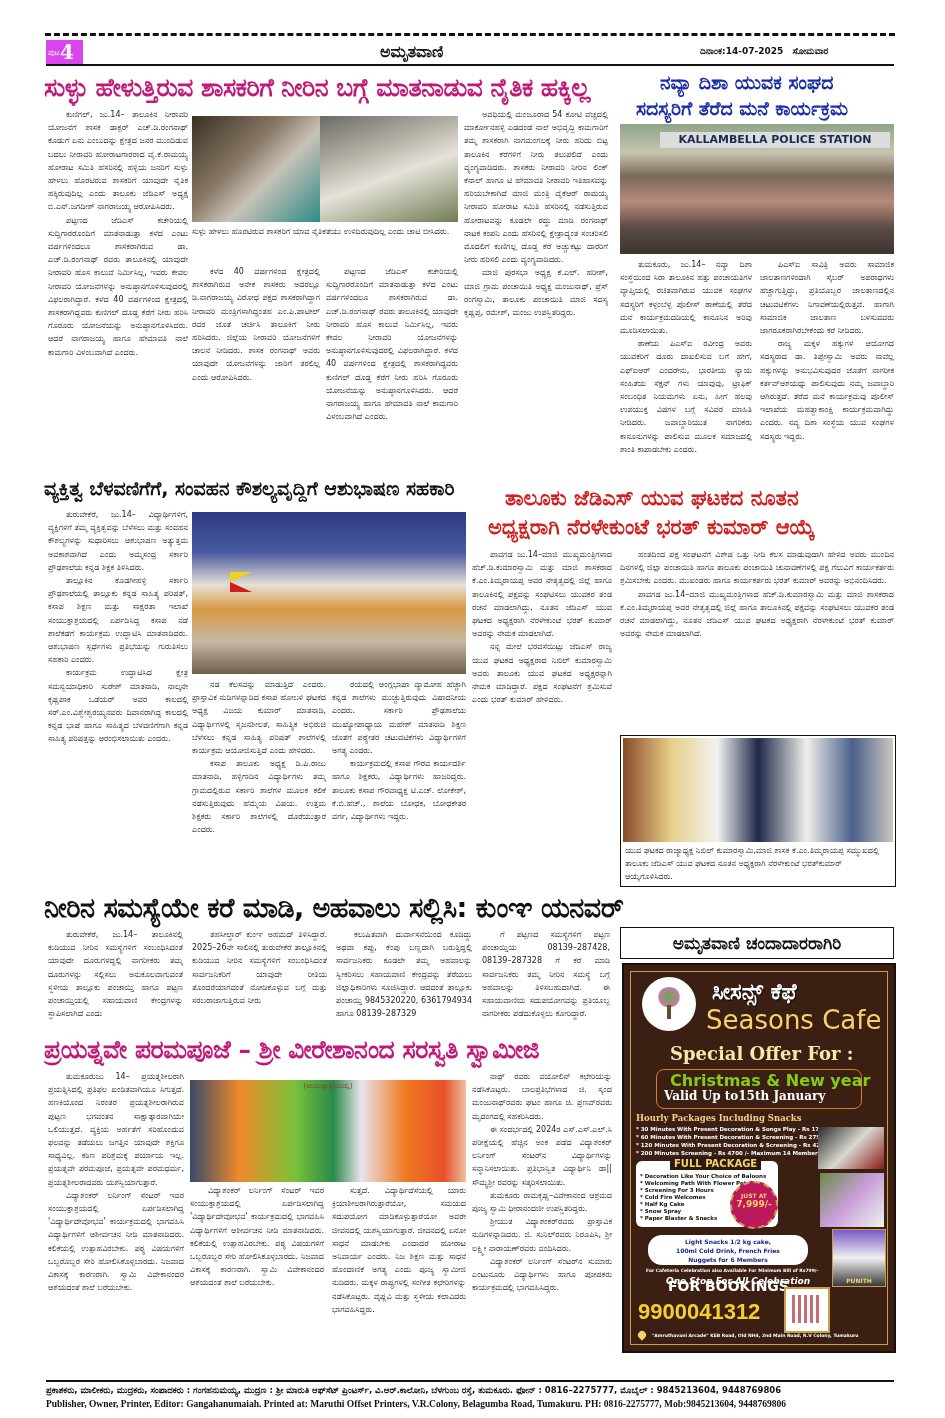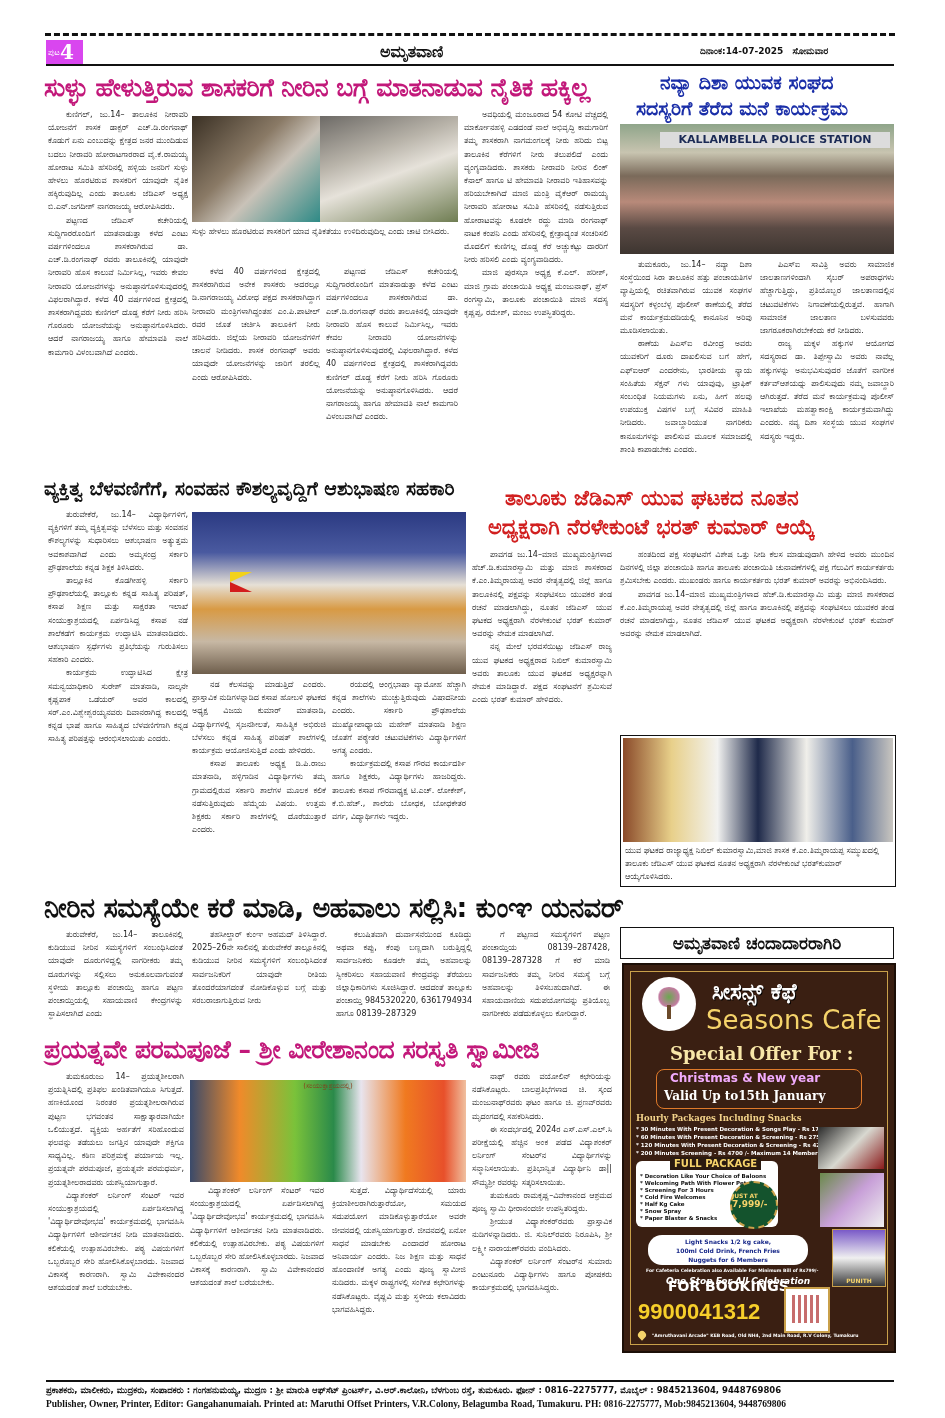--- a/index.html
+++ b/index.html
@@ -153,21 +153,21 @@
 <div class="abs ad" style="left:622px;top:963px;width:270px;height:386px;">
   <div class="inner"></div>
   <div style="position:absolute;left:18px;top:12px;width:54px;height:54px;border-radius:50%;background:#fff;">
     <div style="position:absolute;left:14px;top:10px;width:26px;height:20px;border-radius:50% 50% 40% 40%;background:radial-gradient(circle,#6aa84f 0%,#c27ba0 60%,#fff 70%);"></div>
     <div style="position:absolute;left:25px;top:28px;width:4px;height:14px;background:#6b4a2a;"></div>
   </div>
   <div class="t" style="left:88px;top:14px;font-size:22px;color:#fff;text-shadow:1px 1px 0 #000;">ಸೀಸನ್ಸ್ ಕೆಫೆ</div>
   <div class="t" style="left:82px;top:40px;font-size:26px;font-weight:normal;font-family:'DejaVu Sans',sans-serif;">Seasons Cafe</div>
   <div class="t" style="left:46px;top:78px;font-size:18px;font-family:'DejaVu Serif',serif;color:#f8e7a8;">Special Offer For :</div>
   <div style="position:absolute;left:32px;top:104px;width:204px;height:38px;border:1.5px solid #e07a2a;border-radius:8px;"></div>
-  <div class="t" style="left:46px;top:106px;font-size:12px;color:#f0abfc;">Christmas &amp; New year</div>
+  <div class="t" style="left:46px;top:106px;font-size:16px;color:#84cc16;">Christmas &amp; New year</div>
   <div class="t" style="left:40px;top:124px;font-size:12px;font-family:'DejaVu Serif',serif;color:#fff;">Valid Up to15th January</div>
   <div class="t" style="left:12px;top:148px;font-size:8.5px;font-family:'DejaVu Serif',serif;color:#f3d38a;">Hourly Packages Including Snacks</div>
   <div style="position:absolute;left:12px;top:160px;width:180px;">
     <div class="t" style="position:static;font-size:5.5px;color:#fff;line-height:8px;">* 30 Minutes With Present Decoration &amp; Songs Play - Rs 1750 /-</div>
     <div class="t" style="position:static;font-size:5.5px;color:#fff;line-height:8px;">* 60 Minutes With Present Decoration &amp; Screening - Rs 2750 /-</div>
     <div class="t" style="position:static;font-size:5.5px;color:#fff;line-height:8px;">* 120 Minutes With Present Decoration &amp; Screening - Rs 4200 /-</div>
     <div class="t" style="position:static;font-size:5.5px;color:#fff;line-height:8px;">* 200 Minutes Screening - Rs 4700 /- Maximum 14 Members</div>
   </div>
   <div style="position:absolute;left:194px;top:162px;width:66px;height:42px;background:linear-gradient(135deg,#2a2a2a,#d8d8d0,#8a1a1a);"></div>
   <div style="position:absolute;left:12px;top:196px;width:142px;height:66px;background:#fff;border-radius:6px;">
@@ -175,21 +175,21 @@
     <div style="position:absolute;left:4px;top:12px;font-size:5.5px;line-height:7px;color:#111;font-weight:bold;">
       <div>* Decoration Like Your Choice of Baloons</div>
       <div>* Welcoming Path With Flower Petals</div>
       <div>* Screening For 3 Hours</div>
       <div>* Cold Fire Welcomes</div>
       <div>* Half Kg Cake</div>
       <div>* Snow Spray</div>
       <div>* Paper Blaster &amp; Snacks</div>
     </div>
   </div>
-  <div style="position:absolute;left:106px;top:216px;width:44px;height:44px;border-radius:50%;background:#14532d;border:2px dashed #c9a04a;color:#f5d36a;font-weight:bold;">
+  <div style="position:absolute;left:106px;top:216px;width:44px;height:44px;border-radius:50%;background:#be185d;border:2px dashed #c9a04a;text-align:center;color:#f5d36a;font-weight:bold;">
     <div style="font-size:6px;margin-top:9px;">JUST AT</div>
     <div style="font-size:9px;">7,999/-</div>
   </div>
   <div style="position:absolute;left:196px;top:208px;width:64px;height:54px;background:linear-gradient(135deg,#6a8a4a,#c8a0d8,#f0f0f0);"></div>
   <div style="position:absolute;left:24px;top:270px;width:160px;height:30px;background:#fff;border-radius:14px;text-align:center;font-size:6px;line-height:9px;color:#1a2a8a;font-weight:bold;padding-top:2px;box-sizing:border-box;">
     <div>Light Snacks 1/2 kg cake,</div>
     <div>100ml Cold Drink, French Fries</div>
     <div>Nuggets for 6 Members</div>
   </div>
   <div class="t" style="left:22px;top:303px;font-size:4.5px;color:#fff;">For Cafeteria Celebration also Available For Minimum Bill of Rs799/-</div>

